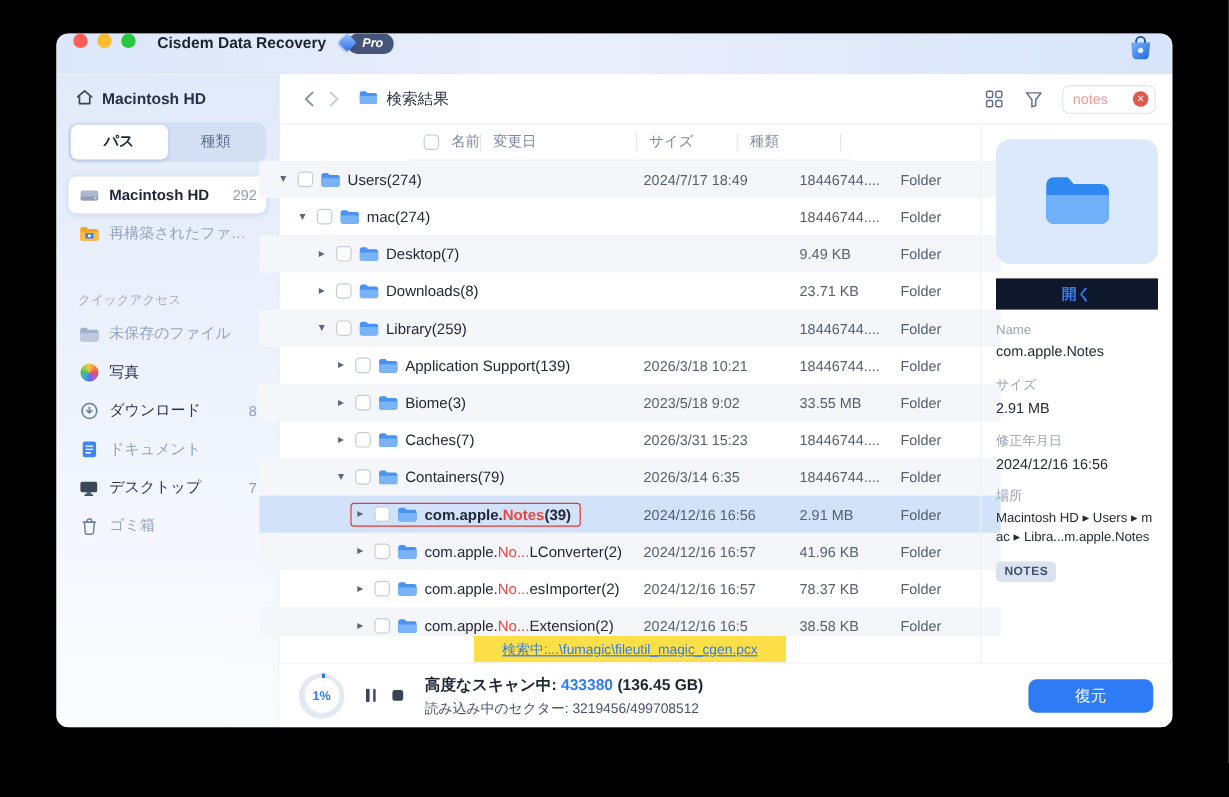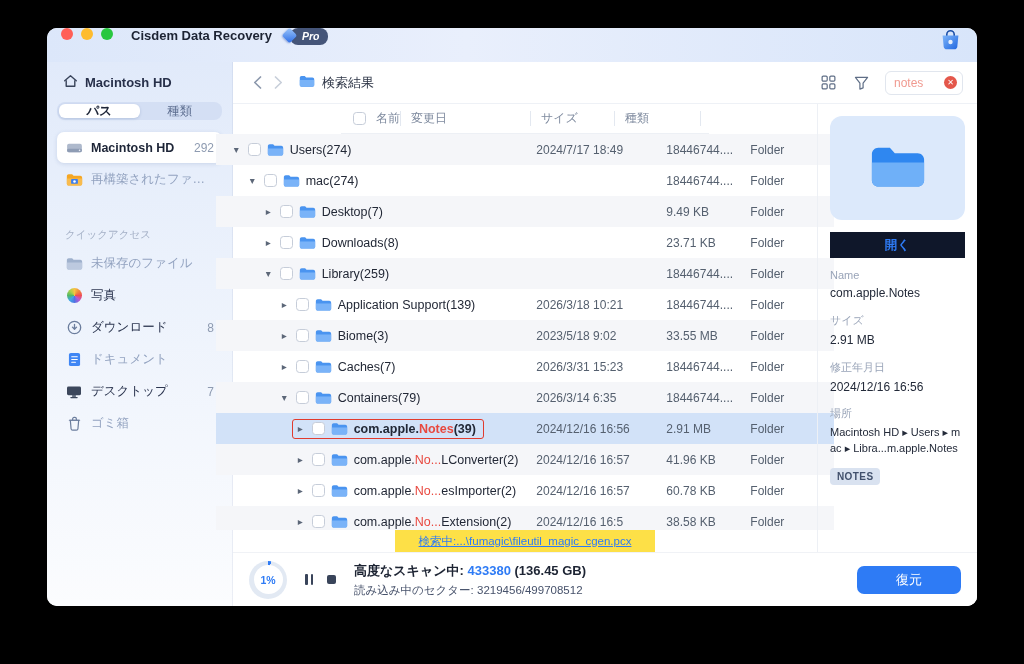--- a/index.html
+++ b/index.html
@@ -24,21 +24,21 @@
   .tb-right { margin-left:auto; display:flex; }
 
   
   .body-row { flex:1; display:flex; min-height:0; }
 
   
   .sidebar { width:186px; flex:0 0 186px; padding:8px 10px; display:flex; flex-direction:column;
              background:linear-gradient(180deg,#e1eafa 0%,#ecf2fc 40%,#fbfcfe 100%);
              border-right:1px solid rgba(120,140,180,.12); }
   .src { display:flex; align-items:center; gap:7px; padding:4px 6px 9px; font-size:13px; font-weight:700; color:#27304a; }
-  .seg { display:flex; background:#d4dff4; border-radius:8px; padding:2px; height:18px; margin:2px 0 12px; }
+  .seg { display:flex; background:#d4dff4; border-radius:8px; padding:2px; height:33px; margin:2px 0 12px; }
   .seg-btn { flex:1; display:flex; align-items:center; justify-content:center; font-size:12.5px;
              color:#5b6c8e; border-radius:6px; }
   .seg-btn.active { background:#fff; color:#1d2537; font-weight:700; box-shadow:0 1px 3px rgba(40,70,130,.18); }
   .sb-item { height:31px; display:flex; align-items:center; gap:8px; padding:0 8px; border-radius:7px;
              font-size:12.5px; color:#2c3650; margin-bottom:1px; }
   .sb-item.muted { color:#93a3c0; }
   .sb-item.sel { background:#fff; box-shadow:0 1px 4px rgba(50,80,140,.16); color:#1d2537; font-weight:700; }
   .sb-ico { width:18px; display:flex; justify-content:center; flex:0 0 18px; }
   .sb-label { flex:1; white-space:nowrap; overflow:hidden; text-overflow:ellipsis; }
   .sb-count { font-size:12px; color:#8e9bb1; font-weight:400; }
@@ -517,21 +517,21 @@
                   <span class="fico">
                     <svg width="17" height="13" viewBox="0 0 20 15">
                       <path d="M1 3.4C1 2.2 2 1.2 3.2 1.2h4l1.7 1.9h7.9c1.2 0 2.2 1 2.2 2.2v7.1c0 1.2-1 2.2-2.2 2.2H3.2c-1.2 0-2.2-1-2.2-2.2z" fill="#4a94f0"></path>
                       <path d="M1 6.3h18v6.1c0 1.2-1 2.2-2.2 2.2H3.2c-1.2 0-2.2-1-2.2-2.2z" fill="#7ab3f8"></path>
                     </svg>
                   </span>
                   <span class="fname">com.apple.<span class="match">No...</span>esImporter(2)</span>
                 </span>
                 <span class="rspacer"></span>
                 <span class="c-date">2024/12/16 16:57</span>
-                <span class="c-size">60.78 KB</span>
+                <span class="c-size">78.37 KB</span>
                 <span class="c-kind">Folder</span>
               </div>
               <div class="row alt">
                 <span class="indent" style="width:64px"></span>
                 <span class="nbox">
                   <span class="disc">▸</span>
                   <span class="cb"></span>
                   <span class="fico">
                     <svg width="17" height="13" viewBox="0 0 20 15">
                       <path d="M1 3.4C1 2.2 2 1.2 3.2 1.2h4l1.7 1.9h7.9c1.2 0 2.2 1 2.2 2.2v7.1c0 1.2-1 2.2-2.2 2.2H3.2c-1.2 0-2.2-1-2.2-2.2z" fill="#4a94f0"></path>

